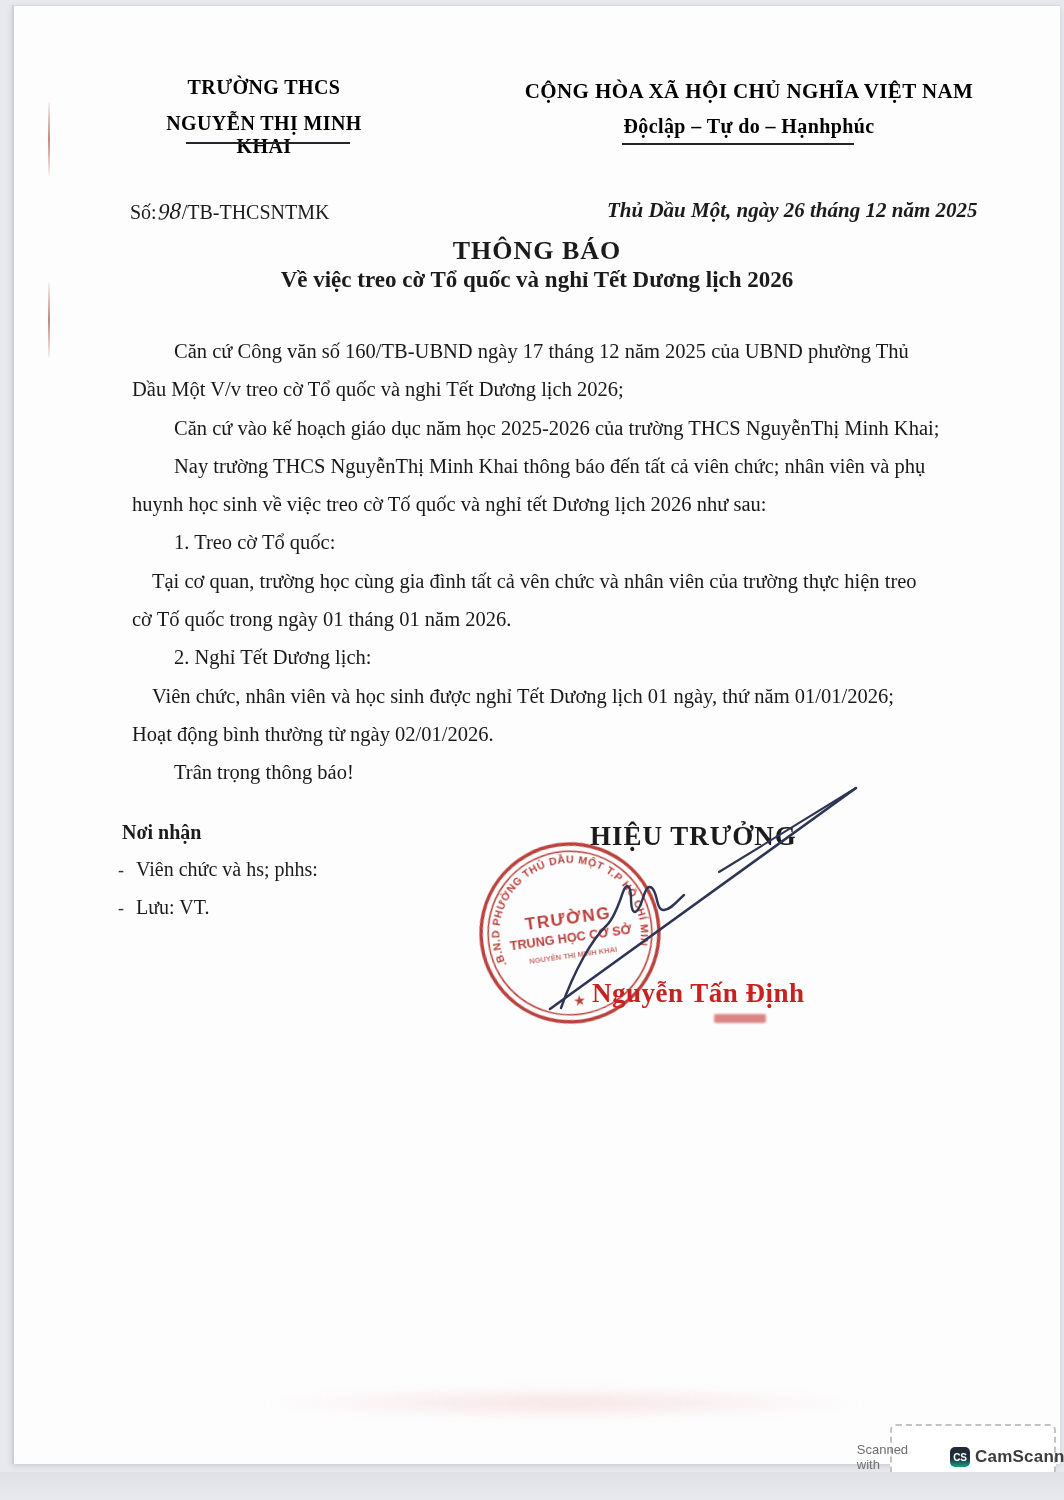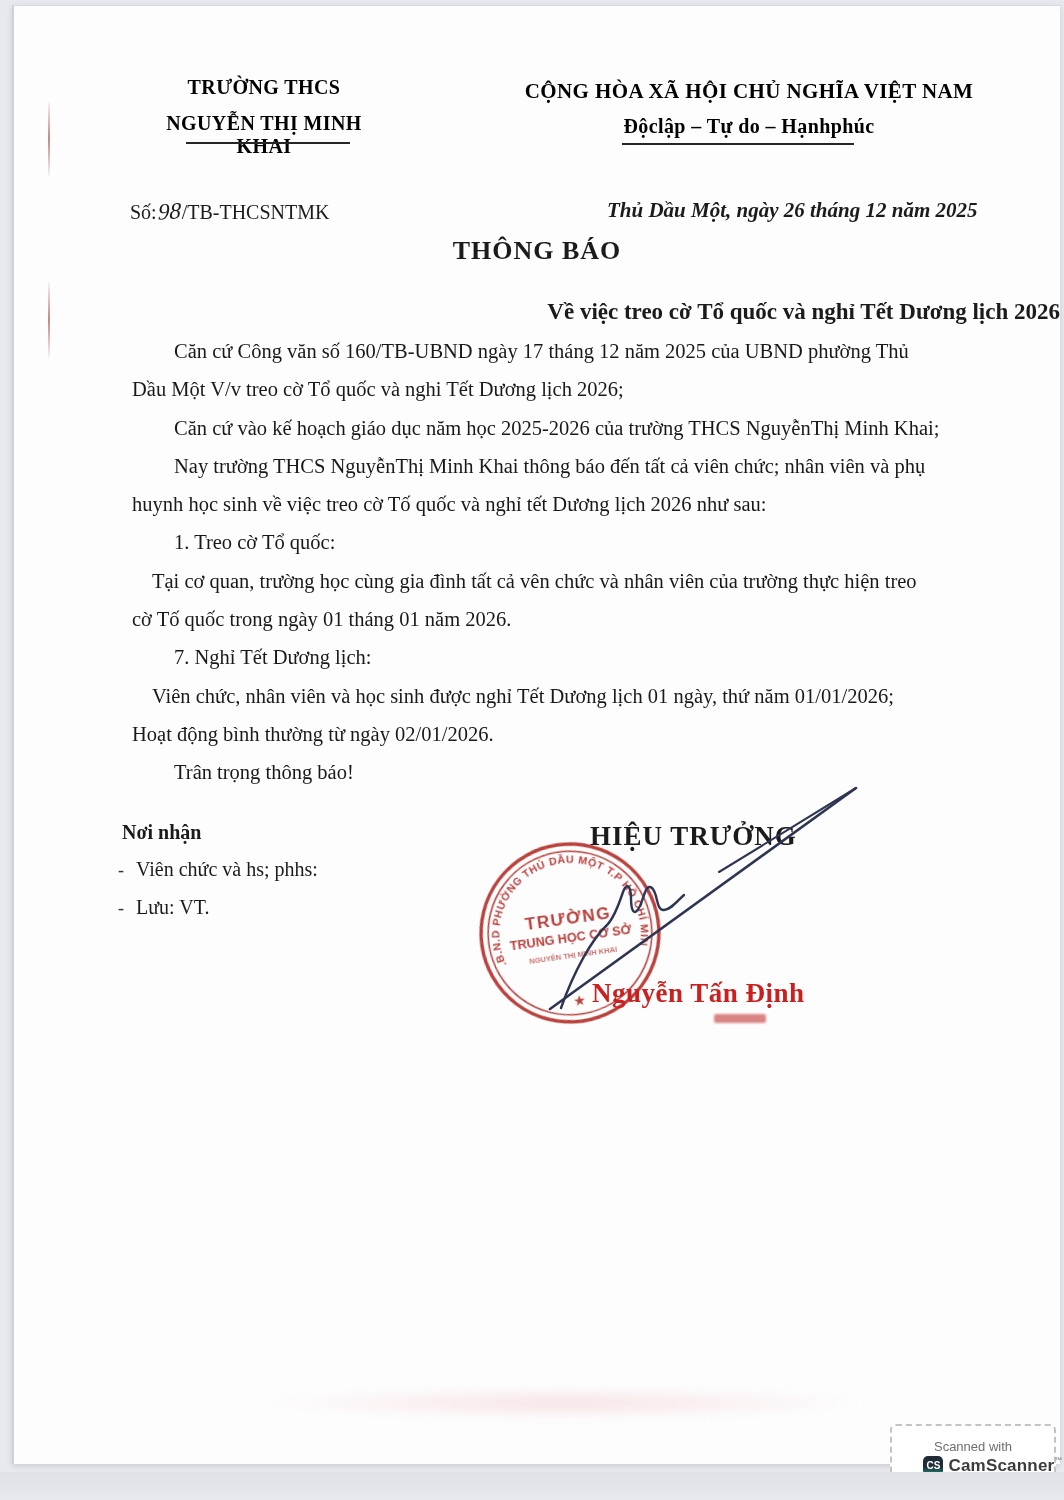--- a/index.html
+++ b/index.html
@@ -32,21 +32,21 @@
   .stamp-svg{position:absolute;left:460px;top:831px;transform:rotate(-8deg);filter:blur(.35px);opacity:.93;}
   .sig-svg{position:absolute;left:500px;top:765px;}
   .artifact-line{position:absolute;width:2px;background:linear-gradient(to bottom, rgba(160,60,40,.05), rgba(150,40,30,.55), rgba(160,60,40,.05));}
   .pink-smudge{position:absolute;left:240px;top:1380px;width:620px;height:34px;border-radius:50%;
     background:radial-gradient(ellipse at center, rgba(235,170,170,.30), rgba(235,170,170,0) 70%);filter:blur(4px);}
   .ink-smudge{position:absolute;left:700px;top:1008px;width:52px;height:9px;background:rgba(190,35,30,.55);filter:blur(1px);border-radius:2px;}
   .badge{
     position:absolute;left:876px;top:1418px;width:162px;height:62px;
     background:#ffffff;border:2px dashed #c3c3c3;border-radius:6px;
     font-family:"Liberation Sans", sans-serif;
-    display:flex;flex-direction:column;align-items:center;justify-content:center;gap:2px;
+    display:flex;flex-direction:row;align-items:center;justify-content:center;gap:2px;
   }
   .badge-caption{font-size:13px;color:#6f6f6f;}
   .badge-row{display:flex;align-items:flex-start;gap:5px;padding-left:40px;}
   .cs-icon{
     width:20px;height:20px;border-radius:5px;
     background:linear-gradient(to bottom,#1f2b38 55%,#16a085);
     color:#fff;font-weight:bold;font-size:10px;
     display:flex;align-items:center;justify-content:center;
   }
   .badge-brand{font-size:17px;font-weight:bold;color:#3c3c3c;letter-spacing:.2px;}
@@ -72,32 +72,32 @@
     <div class="hdr-b" style="margin-top:11px;font-size:20px;">Độclập – Tự do – Hạnhphúc</div>
   </div>
   <div class="rule" style="left:608px;top:137px;width:232px;"></div>
 
   <div class="txt" style="left:116px;top:193px;font-size:20px;">
     <span>Số:</span><span class="handwrite">98</span><span>/TB-THCSNTMK</span>
   </div>
   <div class="txt" style="left:593px;top:192px;font-size:21px;font-style:italic;font-weight:bold;">Thủ Dầu Một, ngày 26 tháng 12 năm 2025</div>
 
   <div class="txt doc-title" style="left:0;top:230px;width:1046px;text-align:center;">THÔNG BÁO</div>
-  <div class="txt doc-subtitle" style="left:0;top:261px;width:1046px;text-align:right;margin-top:32px;">Về việc treo cờ Tổ quốc và nghỉ Tết Dương lịch 2026</div>
+  <div class="txt doc-subtitle" style="left:0;top:261px;width:1046px;text-align:center;">Về việc treo cờ Tổ quốc và nghỉ Tết Dương lịch 2026</div>
 
   <div class="body-lines">
     <div class="ln ind">Căn cứ Công văn số 160/TB-UBND ngày 17 tháng 12 năm 2025 của UBND phường Thủ</div>
     <div class="ln">Dầu Một V/v treo cờ Tổ quốc và nghi Tết Dương lịch 2026;</div>
     <div class="ln ind">Căn cứ vào kế hoạch giáo dục năm học 2025-2026 của trường THCS NguyễnThị Minh Khai;</div>
     <div class="ln ind">Nay trường THCS NguyễnThị Minh Khai thông báo đến tất cả viên chức;  nhân viên và phụ</div>
     <div class="ln">huynh học sinh về việc treo cờ Tố quốc và nghỉ tết Dương lịch 2026 như sau:</div>
     <div class="ln ind">1.  Treo cờ Tổ quốc:</div>
     <div class="ln ind-s">Tại cơ quan, trường học cùng gia đình tất cả vên chức và nhân viên của trường thực hiện treo</div>
     <div class="ln">cờ Tố quốc trong ngày 01 tháng 01 năm 2026.</div>
-    <div class="ln ind">7.  Nghỉ Tết Dương lịch:</div>
+    <div class="ln ind">2.  Nghỉ Tết Dương lịch:</div>
     <div class="ln ind-s">Viên chức, nhân viên và học sinh được nghỉ Tết Dương lịch 01 ngày, thứ năm 01/01/2026;</div>
     <div class="ln">Hoạt động bình thường từ ngày 02/01/2026.</div>
     <div class="ln ind">Trân trọng thông báo!</div>
   </div>
 
   <div class="txt" style="left:108px;top:815px;font-size:20px;font-weight:bold;">Nơi nhận</div>
   <div class="txt" style="left:104px;top:852px;font-size:20px;">
     <span class="recipient-dash">-</span><span>Viên chức và hs; phhs:</span>
   </div>
   <div class="txt" style="left:104px;top:890px;font-size:20px;">

